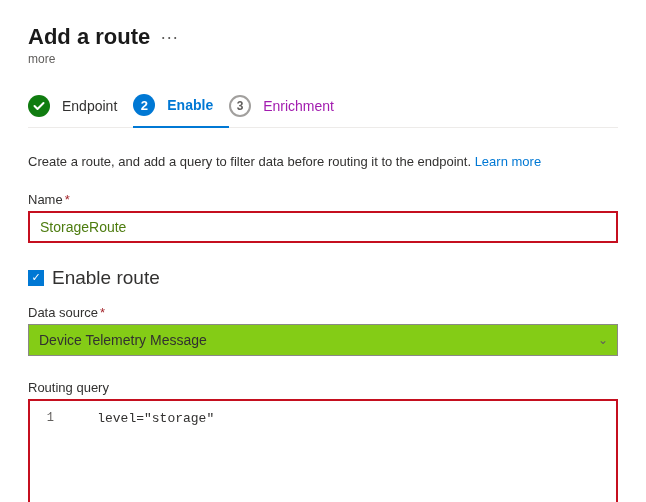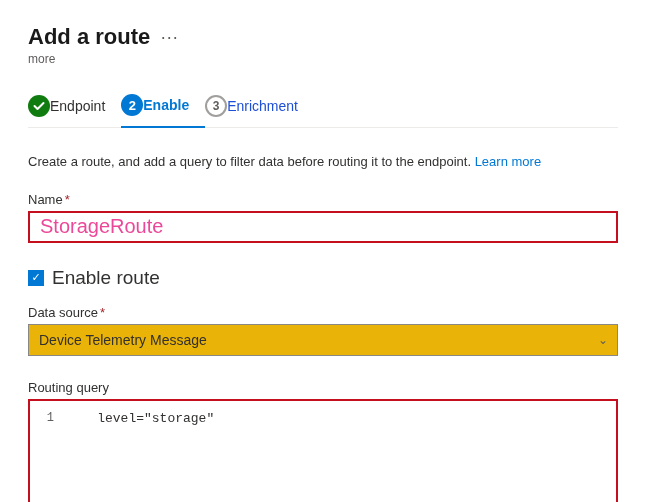--- a/index.html
+++ b/index.html
@@ -39,21 +39,21 @@
       display: flex;
       align-items: center;
       gap: 0;
       margin-bottom: 24px;
       border-bottom: 1px solid #edebe9;
       padding-bottom: 0;
     }
     .step {
       display: flex;
       align-items: center;
-      gap: 0;
+      gap: 12px;
       padding: 10px 16px 10px 0;
       position: relative;
       cursor: pointer;
     }
     .step.active {
       border-bottom: 2px solid #0078d4;
       margin-bottom: -1px;
     }
     .step-circle {
       width: 22px;
@@ -74,21 +74,21 @@
       color: #fff;
     }
     .step-circle.upcoming {
       background: #fff;
       color: #605e5c;
       border: 2px solid #a19f9d;
       font-size: 12px;
     }
     .step-label {
       font-size: 14px;
-      color: #1d4ed8;
+      color: #a21caf;
     }
     .step.active .step-label {
       color: #0078d4;
       font-weight: 600;
     }
     .step.done .step-label {
       color: #323130;
     }
 
     
@@ -114,22 +114,22 @@
       display: block;
     }
     .field-label .required {
       color: #a4262c;
       margin-left: 2px;
     }
     .text-input {
       width: 100%;
       border: 1px solid #8a8886;
       padding: 6px 10px;
-      font-size: 20px;
-      color: #ec4899;
+      font-size: 14px;
+      color: #4d7c0f;
       outline: none;
       height: 32px;
     }
     .text-input.highlighted {
       border: 2px solid #c50f1f;
     }
 
     
     .checkbox-row {
       display: flex;
@@ -162,21 +162,21 @@
     .select-wrapper {
       position: relative;
       width: 100%;
     }
     .select-box {
       width: 100%;
       border: 1px solid #8a8886;
       padding: 6px 36px 6px 10px;
       font-size: 14px;
       color: #323130;
-      background: #eab308;
+      background: #84cc16;
       height: 32px;
       appearance: none;
       cursor: pointer;
       outline: none;
     }
     .select-chevron {
       position: absolute;
       right: 10px;
       top: 50%;
       transform: translateY(-50%);

